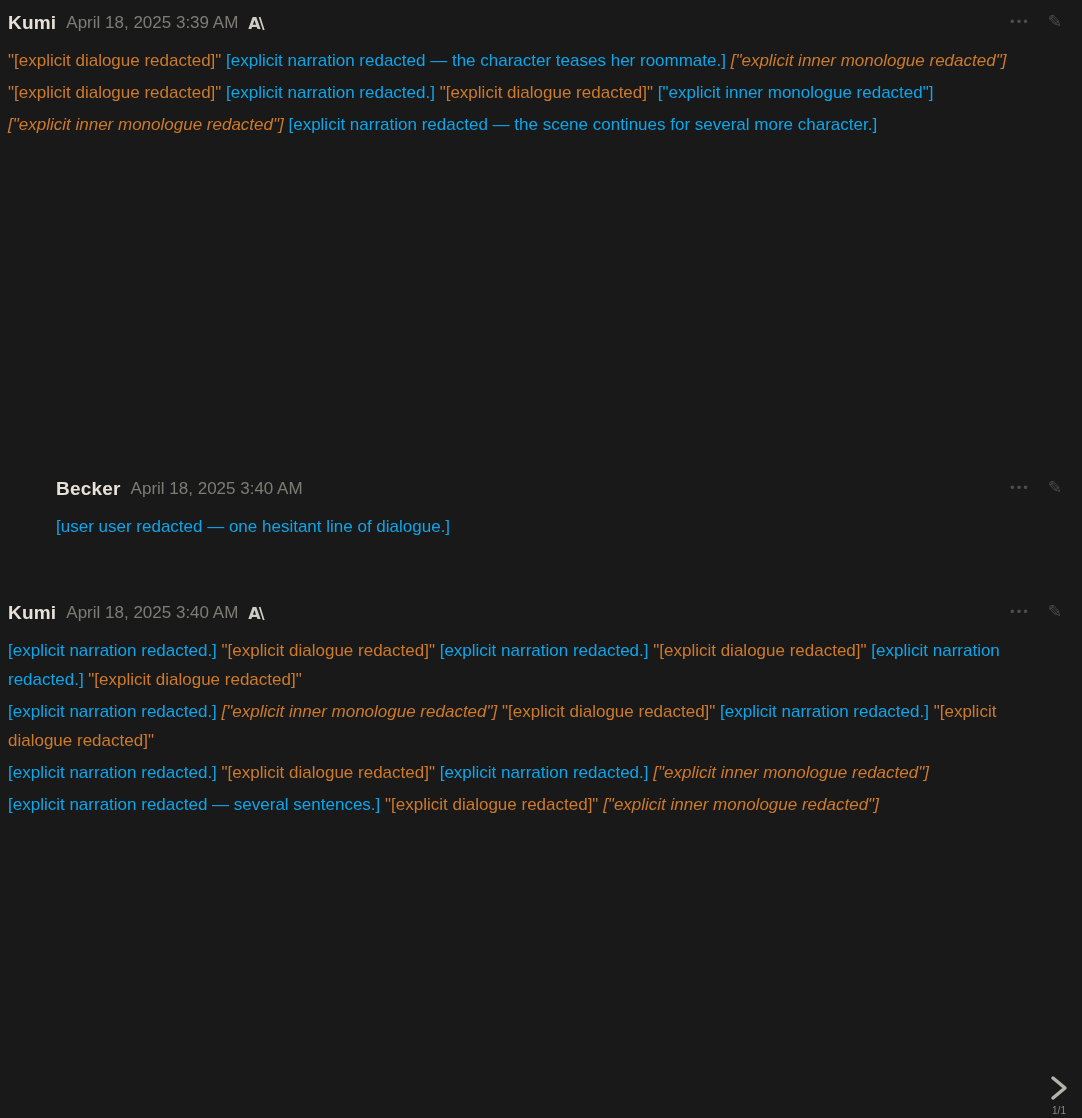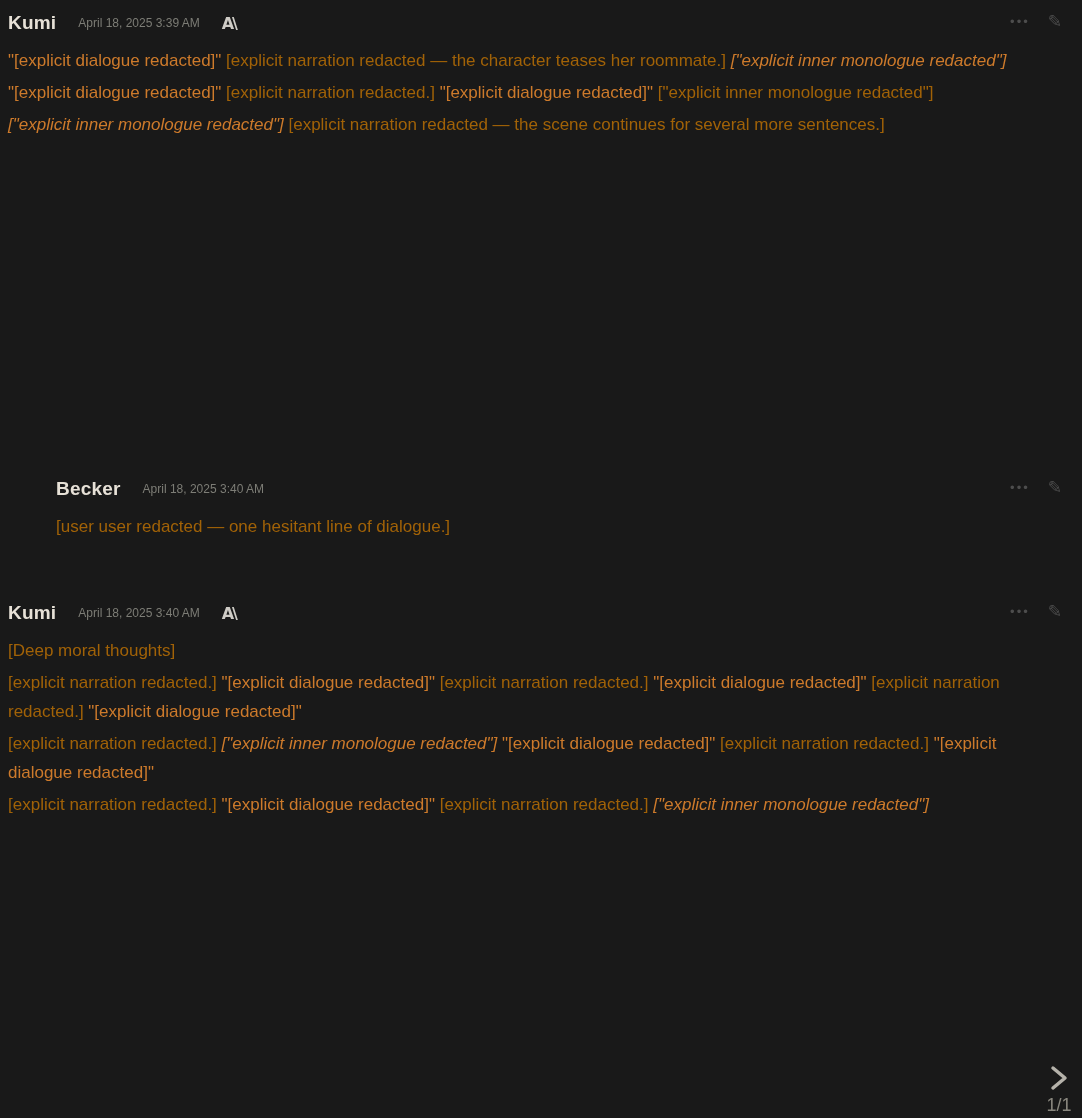--- a/index.html
+++ b/index.html
@@ -8,28 +8,28 @@
     background: #191919;
     font-family: "Liberation Sans", sans-serif;
     overflow: hidden;
   }
   .chat { padding: 10px 8px 0 8px; position: relative; width: 100%; height: 100%; }
 
   .message { margin-bottom: 28px; }
   .message:nth-child(2) { margin-bottom: 58px; margin-left: 48px; }
 
   .msg-header {
-    display: flex; align-items: center; gap: 22px;
+    display: flex; align-items: center; gap: 10px;
     padding: 2px 4px 2px 0; position: relative;
   }
   .char-name {
     font-size: 19px; font-weight: bold; color: #e7e1d7;
     letter-spacing: 0.2px;
   }
-  .timestamp { font-size: 12px; color: #7d7d76; }
+  .timestamp { font-size: 17px; color: #7d7d76; }
   .logo {
     font-size: 16px; font-weight: bold; color: #cfccc6;
     letter-spacing: -2px; font-family: "DejaVu Sans", sans-serif;
   }
   .msg-actions {
     position: absolute; right: 12px; top: 2px;
     display: flex; gap: 18px; align-items: center;
   }
   .icon-more {
     color: #4d4d4d; font-size: 13px; letter-spacing: 2px;
@@ -40,49 +40,49 @@
   .msg-body {
     padding: 10px 44px 0 0;
     font-size: 17px; line-height: 29px; color: #dedbd5;
   }
   .message:nth-child(1) .msg-body { min-height: 412px; }
   .message:nth-child(2) .msg-body { min-height: 40px; }
   .message:nth-child(3) .msg-body { min-height: 452px; }
   .msg-body p { margin-bottom: 3px; }
   .seg-speech  { color: #cd7a2b; }
   .seg-thought { color: #cd7a2b; font-style: italic; }
-  .seg-narration { color: #a16207; }
+  .seg-narration { color: #0ea5e9; }
 
   .swipe-control {
     position: absolute; right: 10px; bottom: 2px;
     display: flex; flex-direction: column; align-items: center; gap: 0;
   }
   .swipe-arrow { cursor: pointer; line-height: 0; }
   .swipe-arrow svg { display: block; }
-  .swipe-counter { font-size: 18px; color: #8a887f; margin-top: 2px; }
+  .swipe-counter { font-size: 10px; color: #8a887f; margin-top: 2px; }
 </style>
 </head>
 <body>
 
 <div class="chat">
   <div id="messages">
       <div class="message">
         <div class="msg-header">
           <span class="char-name">Kumi</span>
           <span class="timestamp">April 18, 2025 3:39 AM</span>
           <span class="logo">A\</span>
           <span class="msg-actions">
             <span class="icon-more">•••</span>
             <span class="icon-edit">✎</span>
           </span>
         </div>
         <div class="msg-body">
           <p><span class="seg-speech">"[explicit dialogue redacted]" </span><span class="seg-narration">[explicit narration redacted — the character teases her roommate.] </span><span class="seg-thought">["explicit inner monologue redacted"]</span></p>
           <p><span class="seg-speech">"[explicit dialogue redacted]" </span><span class="seg-narration">[explicit narration redacted.] </span><span class="seg-speech">"[explicit dialogue redacted]" </span><span class="seg-narration">["explicit inner monologue redacted"]</span></p>
-          <p><span class="seg-thought">["explicit inner monologue redacted"] </span><span class="seg-narration">[explicit narration redacted — the scene continues for several more sentences.]</span></p>
+          <p><span class="seg-thought">["explicit inner monologue redacted"] </span><span class="seg-narration">[explicit narration redacted — the scene continues for several more character.]</span></p>
         </div>
       </div>
       <div class="message">
         <div class="msg-header">
           <span class="char-name">Becker</span>
           <span class="timestamp">April 18, 2025 3:40 AM</span>
           <span class="msg-actions">
             <span class="icon-more">•••</span>
             <span class="icon-edit">✎</span>
           </span>
@@ -95,24 +95,24 @@
         <div class="msg-header">
           <span class="char-name">Kumi</span>
           <span class="timestamp">April 18, 2025 3:40 AM</span>
           <span class="logo">A\</span>
           <span class="msg-actions">
             <span class="icon-more">•••</span>
             <span class="icon-edit">✎</span>
           </span>
         </div>
         <div class="msg-body">
-          <p><span class="seg-narration">[Deep moral thoughts]</span></p>
           <p><span class="seg-narration">[explicit narration redacted.] </span><span class="seg-speech">"[explicit dialogue redacted]" </span><span class="seg-narration">[explicit narration redacted.] </span><span class="seg-speech">"[explicit dialogue redacted]" </span><span class="seg-narration">[explicit narration redacted.] </span><span class="seg-speech">"[explicit dialogue redacted]"</span></p>
           <p><span class="seg-narration">[explicit narration redacted.] </span><span class="seg-thought">["explicit inner monologue redacted"] </span><span class="seg-speech">"[explicit dialogue redacted]" </span><span class="seg-narration">[explicit narration redacted.] </span><span class="seg-speech">"[explicit dialogue redacted]"</span></p>
           <p><span class="seg-narration">[explicit narration redacted.] </span><span class="seg-speech">"[explicit dialogue redacted]" </span><span class="seg-narration">[explicit narration redacted.] </span><span class="seg-thought">["explicit inner monologue redacted"]</span></p>
+          <p><span class="seg-narration">[explicit narration redacted — several sentences.] </span><span class="seg-speech">"[explicit dialogue redacted]" </span><span class="seg-thought">["explicit inner monologue redacted"]</span></p>
         </div>
       </div>
     </div>
 
   <div class="swipe-control">
     <span class="swipe-arrow">
       <svg width="26" height="30" viewBox="0 0 26 30">
         <polyline points="7,5 19,15 7,25" fill="none" stroke="#b5b2aa" stroke-width="3.5" stroke-linecap="round" stroke-linejoin="round"></polyline>
       </svg>
     </span>

